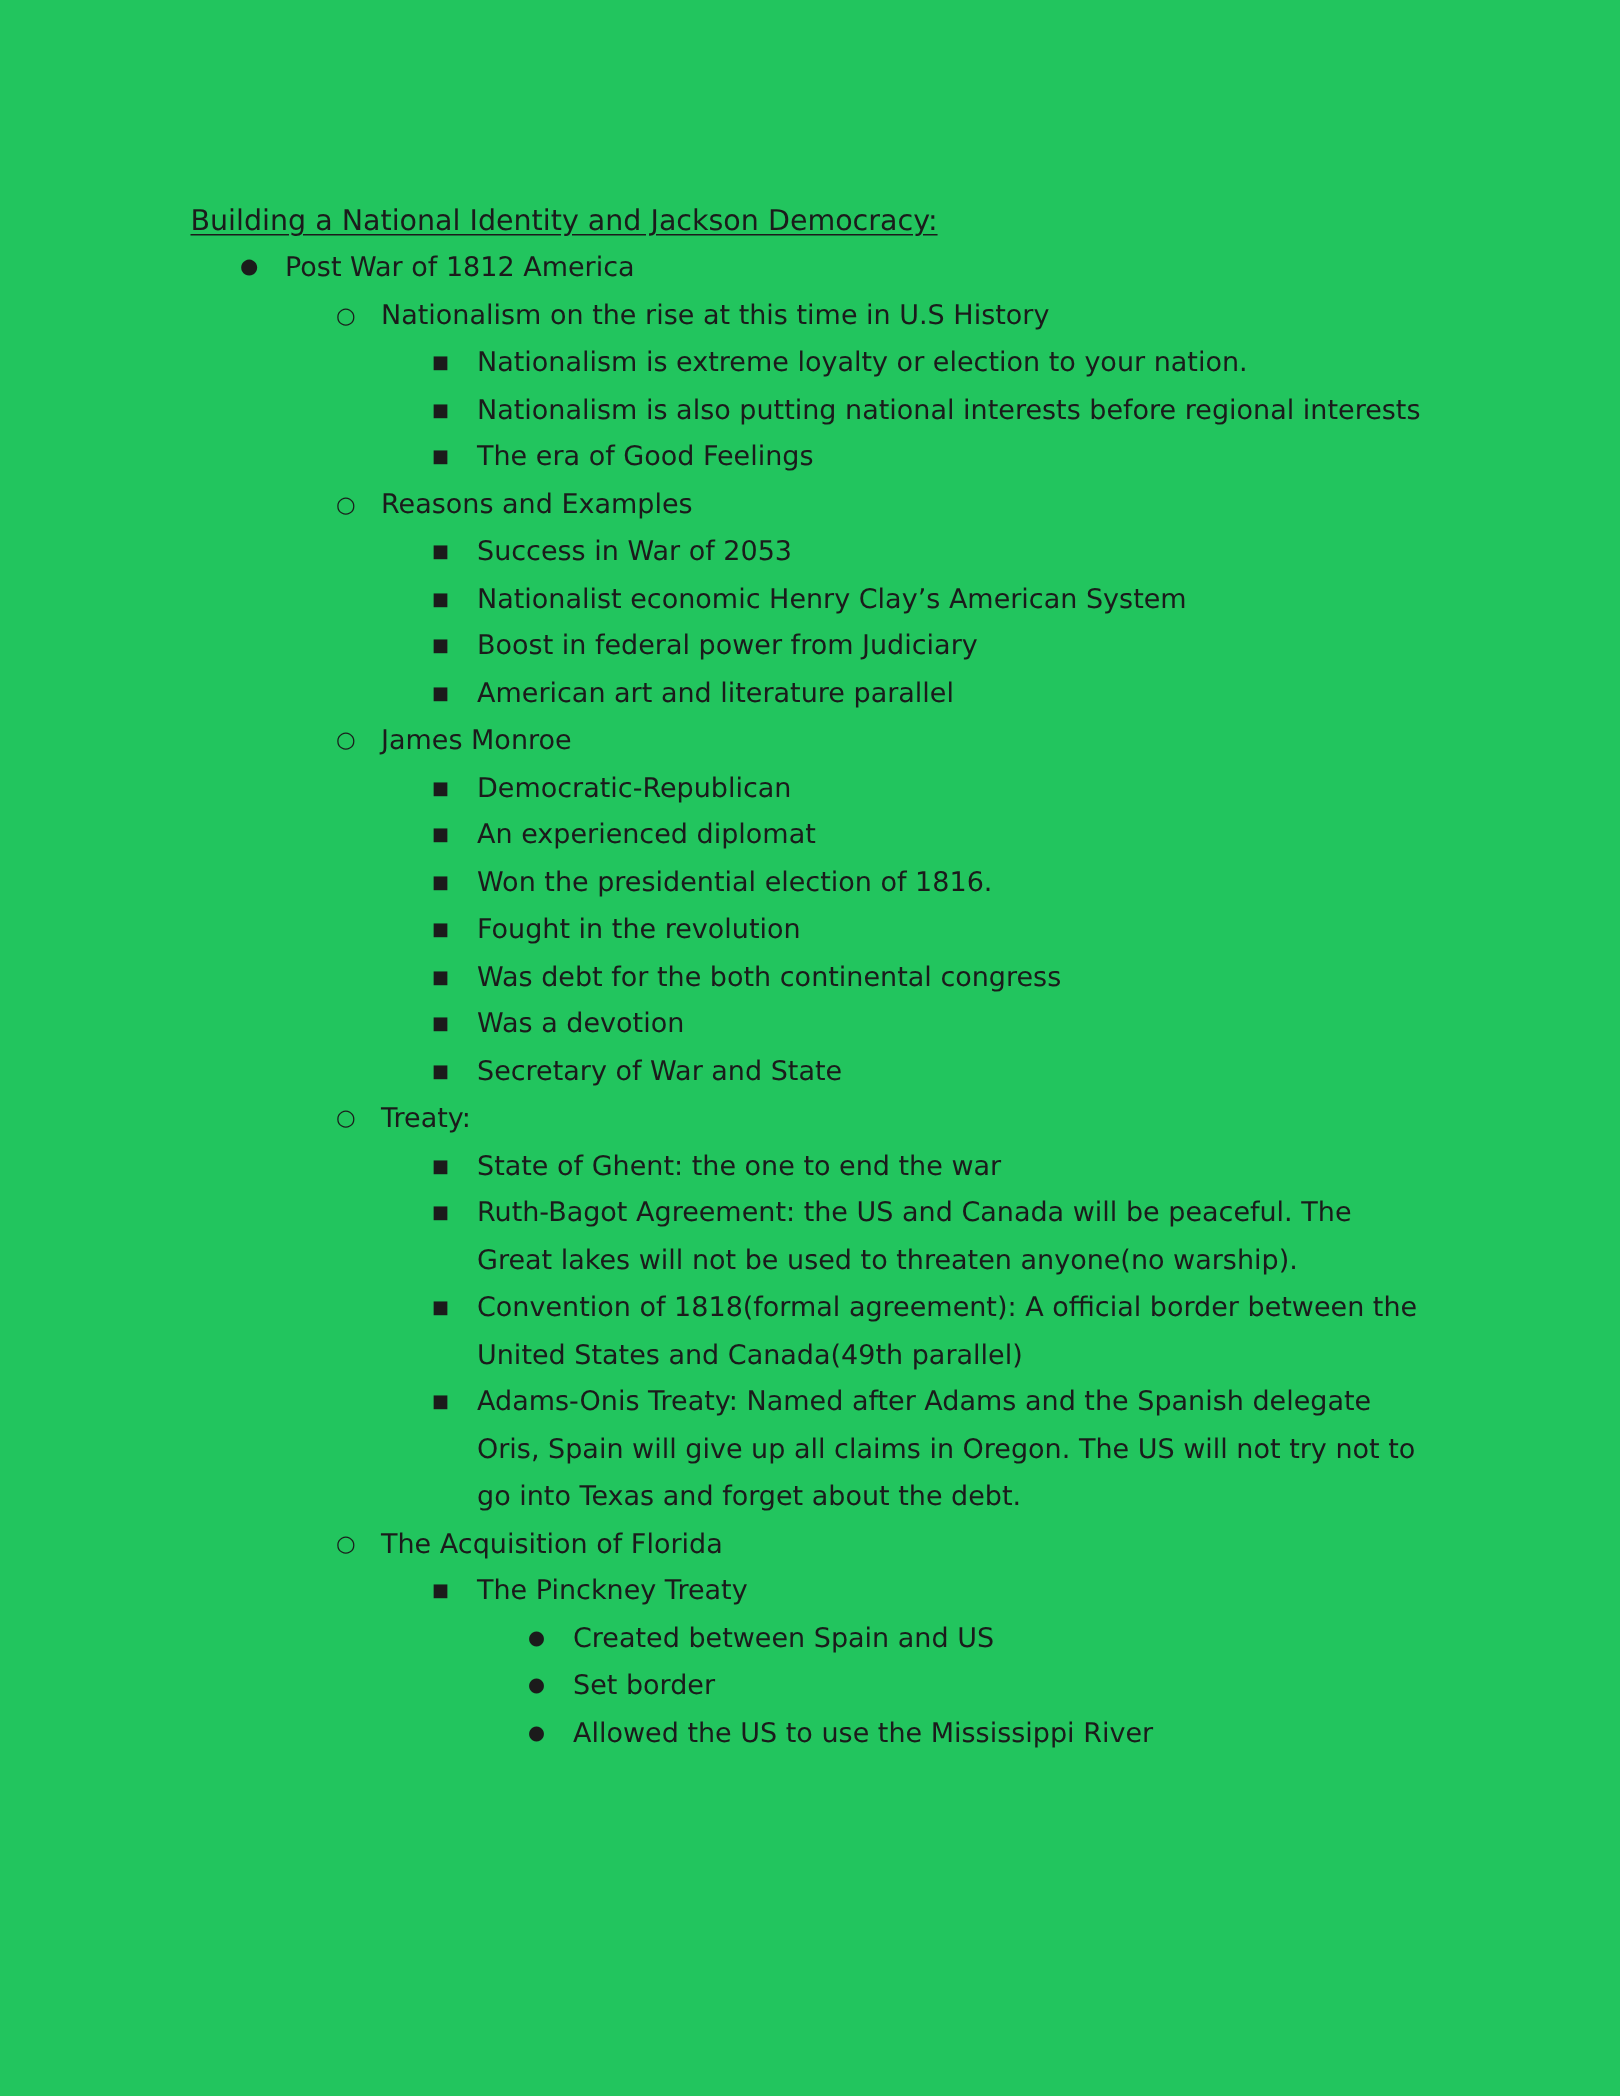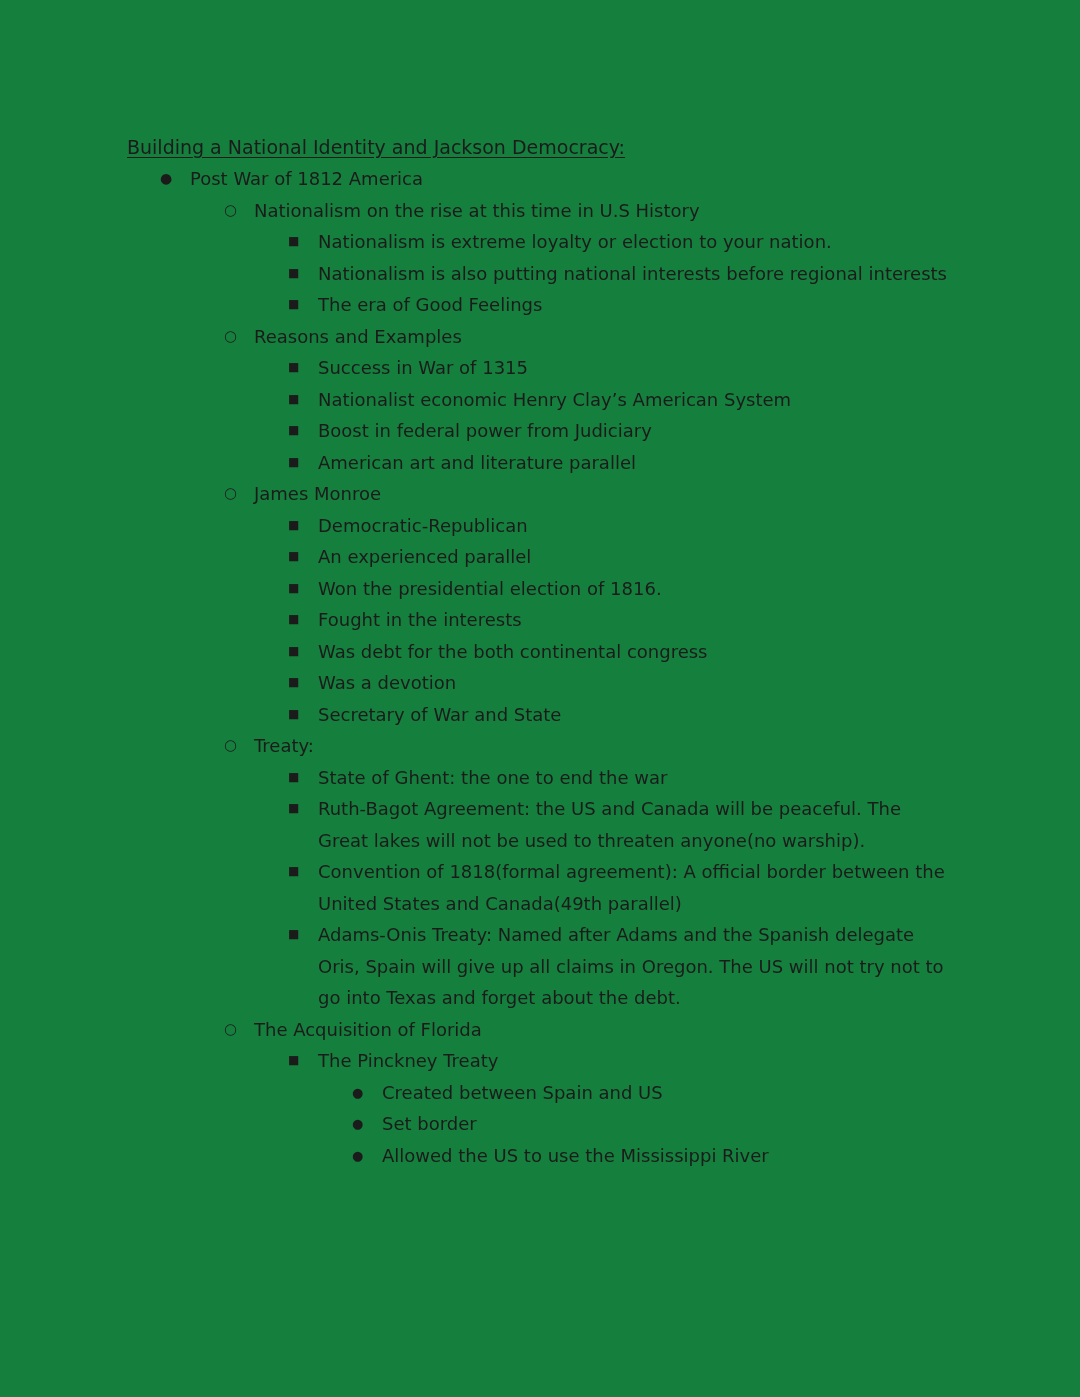--- a/index.html
+++ b/index.html
@@ -12,21 +12,21 @@
     height: 1397px;
     font-family: "DejaVu Sans", "Liberation Sans", sans-serif;
     color: #1b1b1b;
     overflow: hidden;
   }
   .page {
     box-sizing: border-box;
     width: 1080px;
     height: 1397px;
     padding: 131px 127px 0 127px;
-    background: #15803d;
+    background: #22c55e;
   }
   .doc-title {
     font-size: 19px;
     line-height: 32px;
     text-decoration: underline;
     text-underline-offset: 3px;
     white-space: nowrap;
   }
   .li {
     display: flex;
@@ -78,21 +78,21 @@
   <div class="li l3">
     <span class="marker">■</span>
     <span class="text">The era of Good Feelings</span>
   </div>
   <div class="li l2">
     <span class="marker">○</span>
     <span class="text">Reasons and Examples</span>
   </div>
   <div class="li l3">
     <span class="marker">■</span>
-    <span class="text">Success in War of 1315</span>
+    <span class="text">Success in War of 2053</span>
   </div>
   <div class="li l3">
     <span class="marker">■</span>
     <span class="text">Nationalist economic Henry Clay’s American System</span>
   </div>
   <div class="li l3">
     <span class="marker">■</span>
     <span class="text">Boost in federal power from Judiciary</span>
   </div>
   <div class="li l3">
@@ -102,29 +102,29 @@
   <div class="li l2">
     <span class="marker">○</span>
     <span class="text">James Monroe</span>
   </div>
   <div class="li l3">
     <span class="marker">■</span>
     <span class="text">Democratic-Republican</span>
   </div>
   <div class="li l3">
     <span class="marker">■</span>
-    <span class="text">An experienced parallel</span>
+    <span class="text">An experienced diplomat</span>
   </div>
   <div class="li l3">
     <span class="marker">■</span>
     <span class="text">Won the presidential election of 1816.</span>
   </div>
   <div class="li l3">
     <span class="marker">■</span>
-    <span class="text">Fought in the interests</span>
+    <span class="text">Fought in the revolution</span>
   </div>
   <div class="li l3">
     <span class="marker">■</span>
     <span class="text">Was debt for the both continental congress</span>
   </div>
   <div class="li l3">
     <span class="marker">■</span>
     <span class="text">Was a devotion</span>
   </div>
   <div class="li l3">

